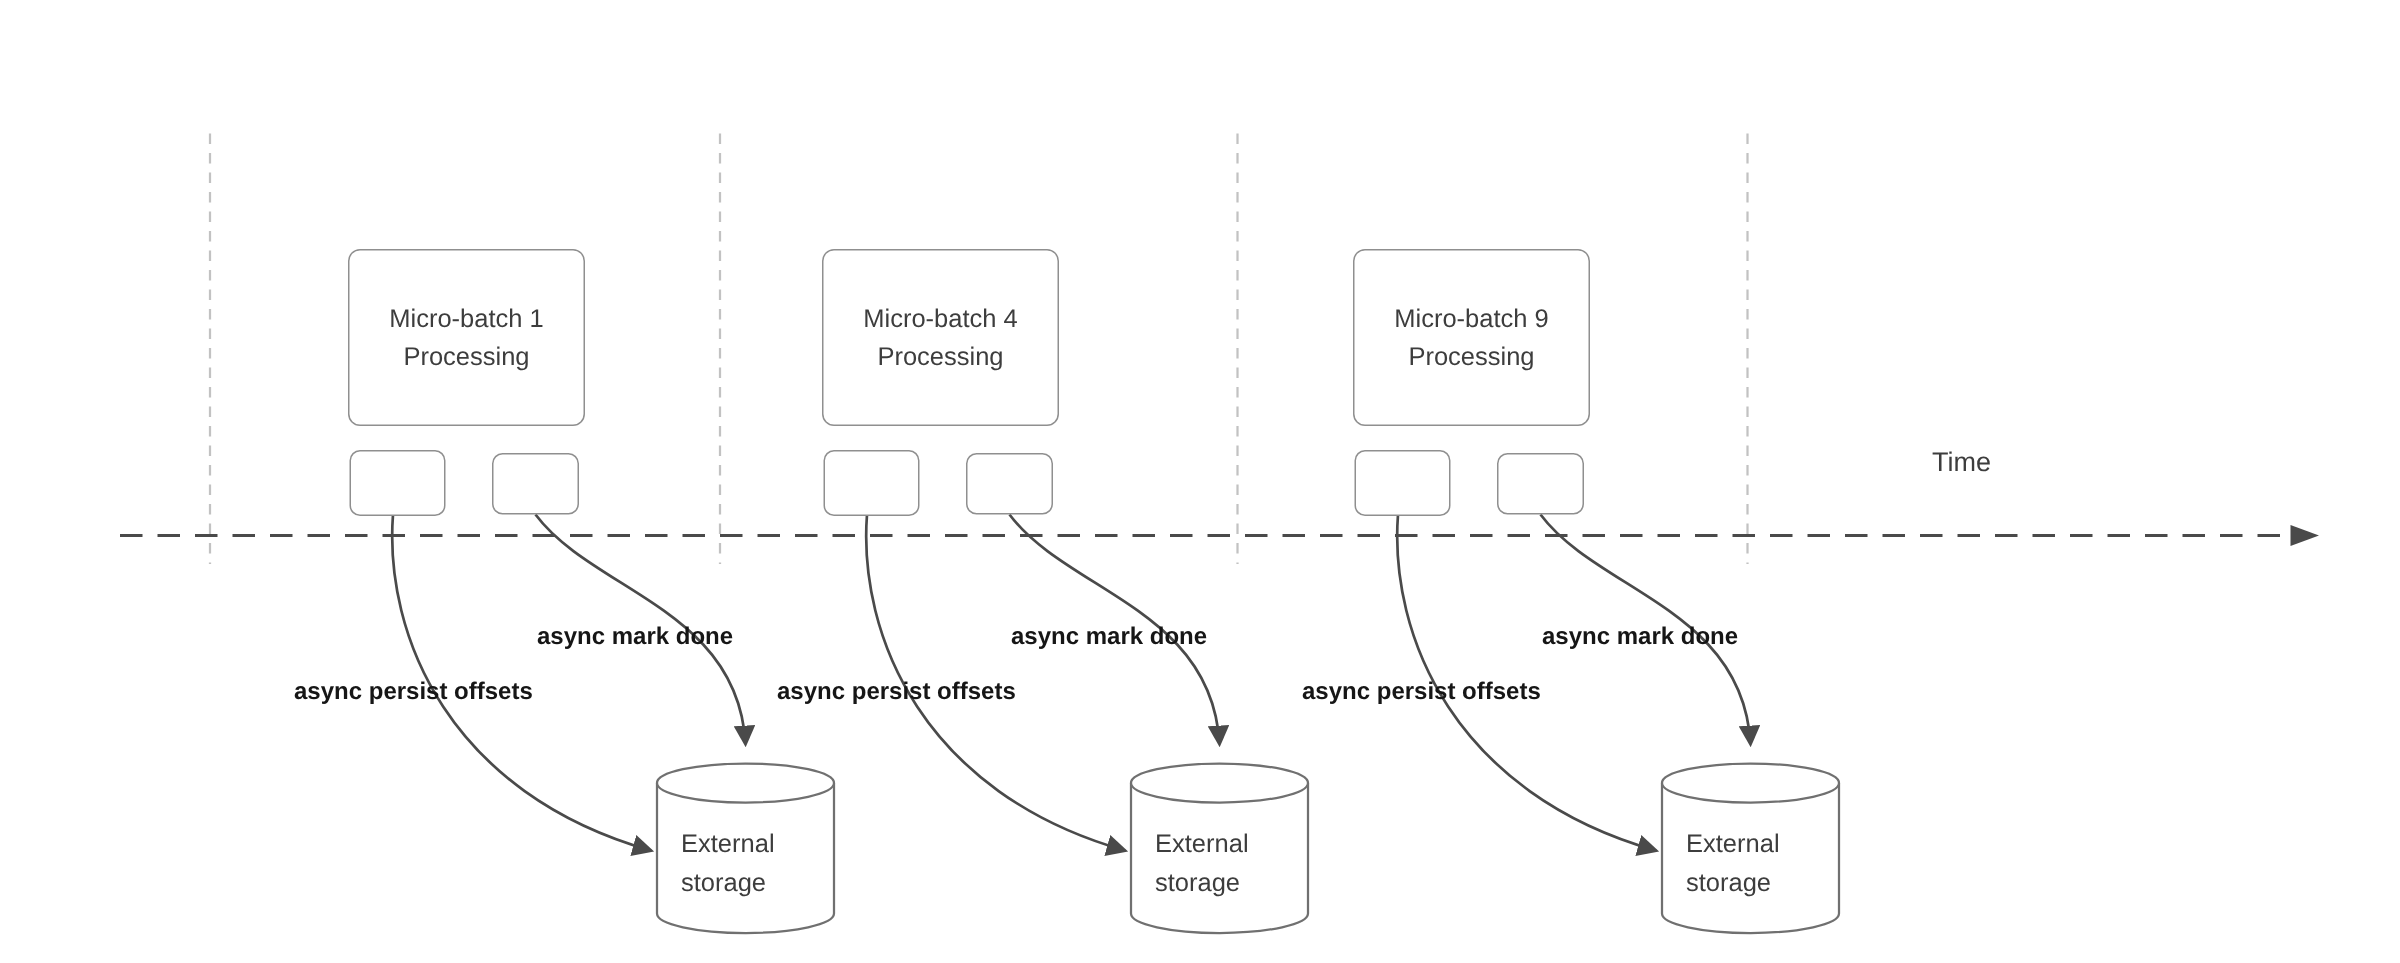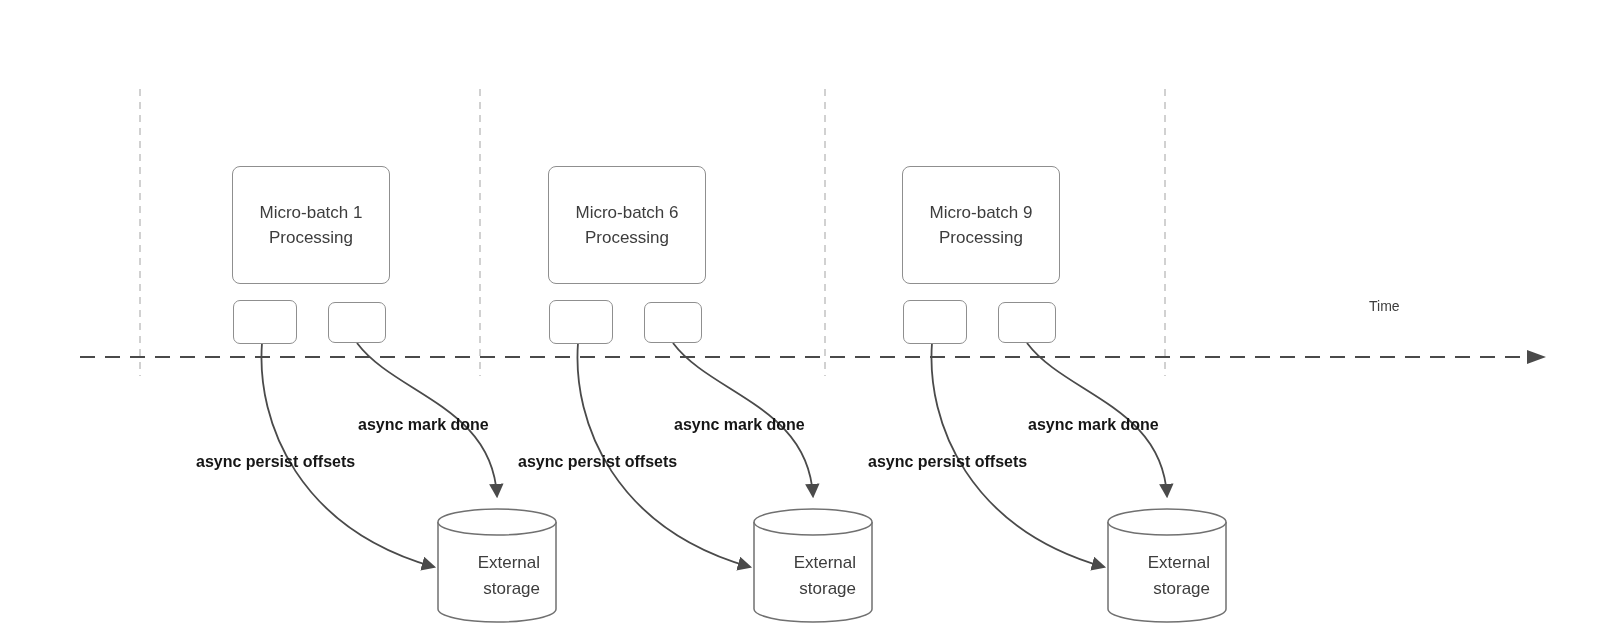--- a/index.html
+++ b/index.html
@@ -53,30 +53,30 @@
     position: absolute;
     font-size: 16px;
     font-weight: bold;
     color: #161616;
     white-space: nowrap;
   }
   .storage-label {
     position: absolute;
     top: 506px;
     width: 86px;
-    text-align: right;
+    text-align: left;
     font-size: 17px;
     line-height: 1.5;
     color: #3d3d3d;
   }
   .time-label {
     position: absolute;
-    left: 1369px;
+    left: 1288px;
     top: 254px;
-    font-size: 14px;
+    font-size: 18px;
     color: #3d3d3d;
   }
 </style>
 </head>
 <body>
 
 <div class="canvas">
 
   <svg class="underlay" viewBox="0 0 1600 642">
     <defs>
@@ -121,21 +121,21 @@
     <div>Micro-batch 1</div>
     <div>Processing</div>
   </div>
   <div class="mini-box mini-a" style="left:233px"></div>
   <div class="mini-box mini-b" style="left:328px"></div>
   <div class="arrow-label" style="left:196px; top:409px">async persist offsets</div>
   <div class="arrow-label" style="left:358px; top:372px">async mark done</div>
   <div class="storage-label" style="left:454px">External storage</div>
 
   <div class="batch-box" style="left:548px">
-    <div>Micro-batch 6</div>
+    <div>Micro-batch 4</div>
     <div>Processing</div>
   </div>
   <div class="mini-box mini-a" style="left:549px"></div>
   <div class="mini-box mini-b" style="left:644px"></div>
   <div class="arrow-label" style="left:518px; top:409px">async persist offsets</div>
   <div class="arrow-label" style="left:674px; top:372px">async mark done</div>
   <div class="storage-label" style="left:770px">External storage</div>
 
   <div class="batch-box" style="left:902px">
     <div>Micro-batch 9</div>

